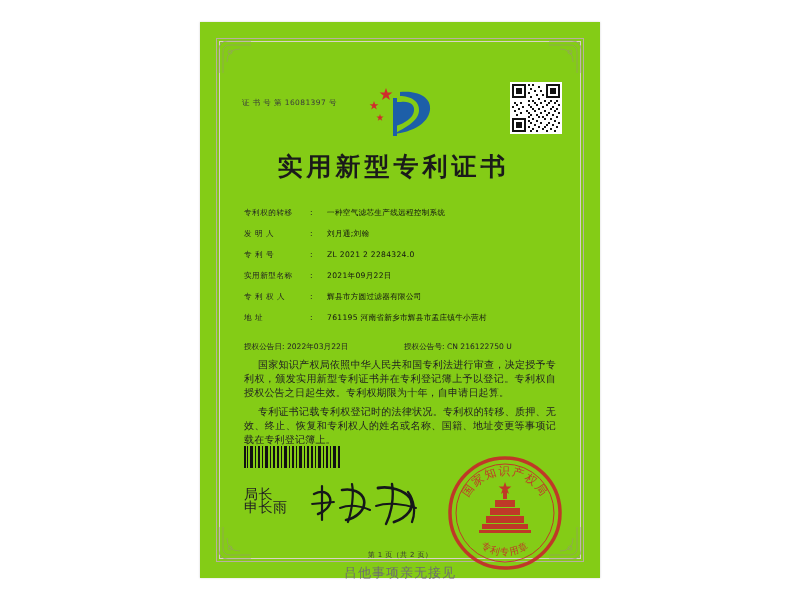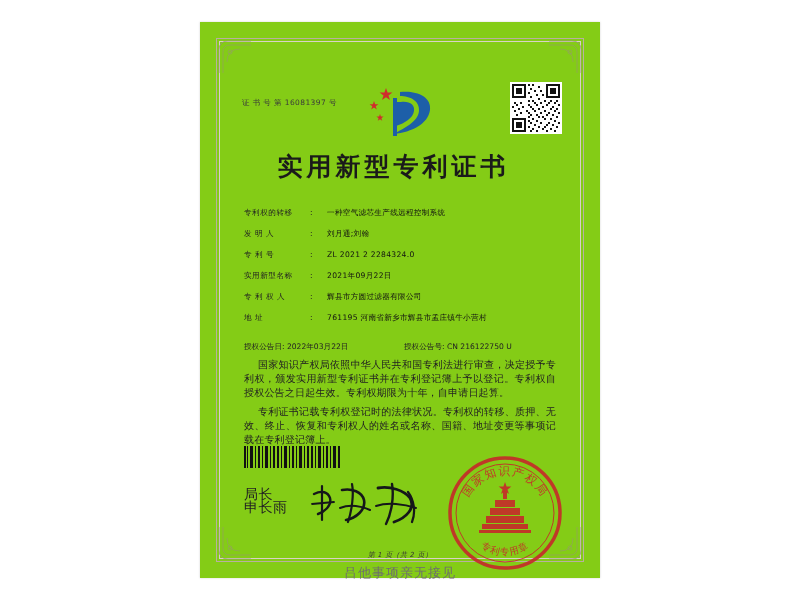--- a/index.html
+++ b/index.html
@@ -192,21 +192,20 @@
   
   .page-num {
     position: absolute;
     left: 0;
     right: 0;
     top: 528px;
     text-align: center;
     font-size: 7px;
     color: #333;
     letter-spacing: 0.4px;
-    font-style: italic;
   }
   .footer-note {
     position: absolute;
     left: 0;
     right: 0;
     top: 564px;
     text-align: center;
     font-size: 13px;
     color: #6d6d6d;
     letter-spacing: 1px;

